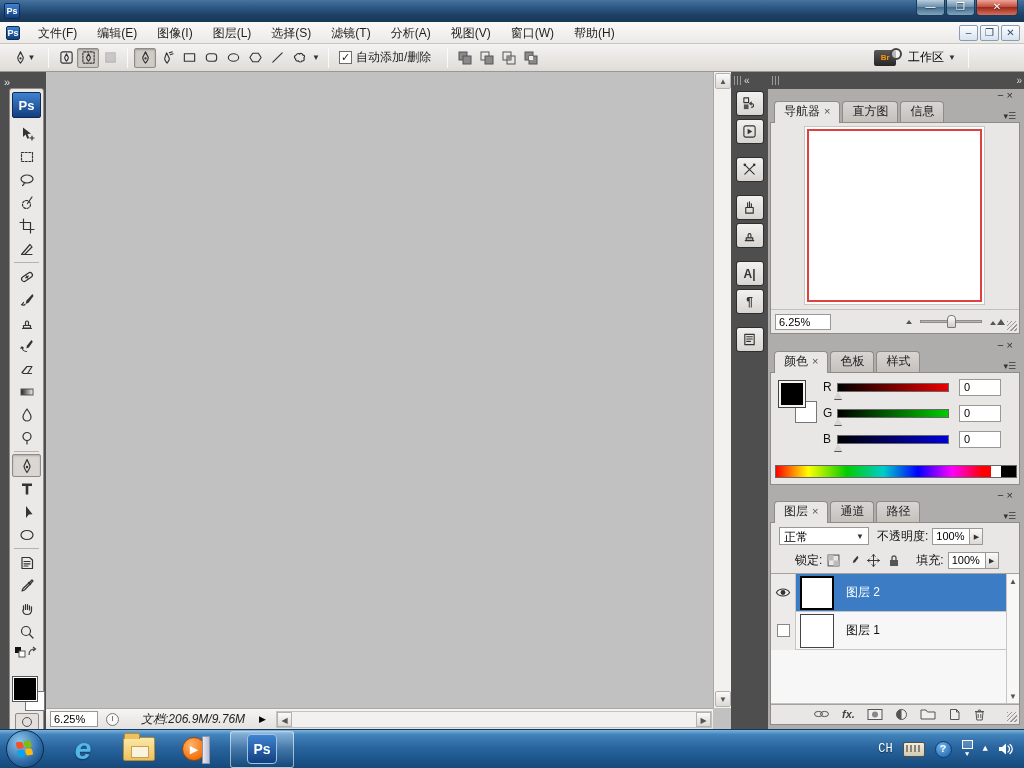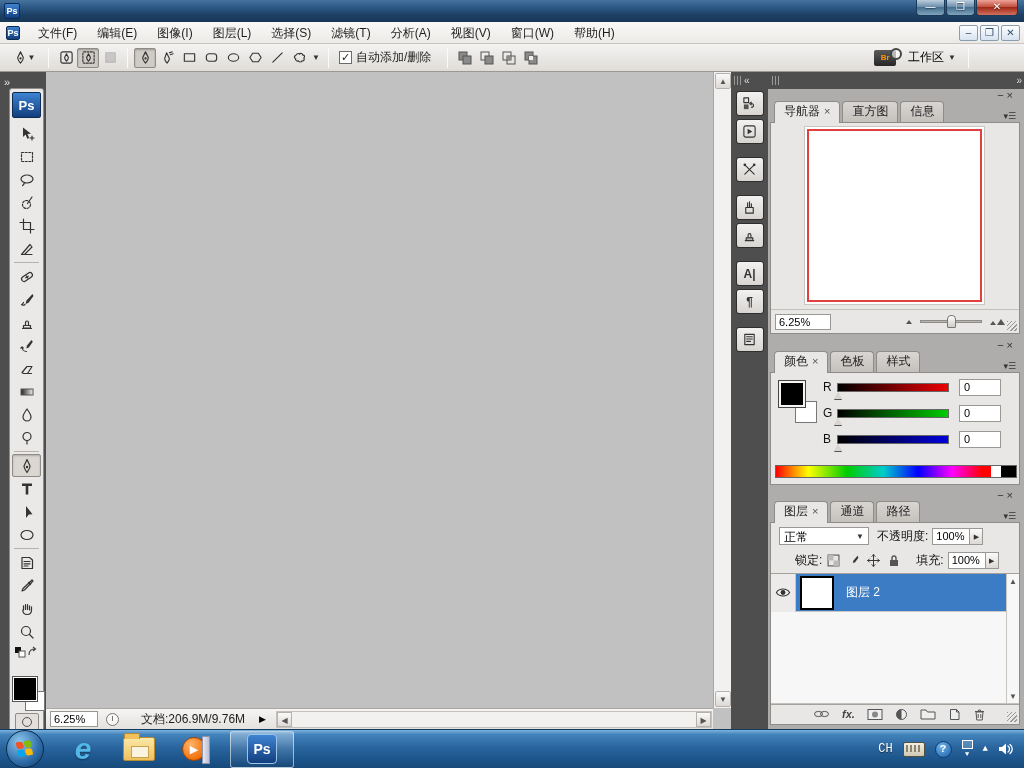--- a/index.html
+++ b/index.html
@@ -93,21 +93,21 @@
 
   
   .vscroll { position:absolute; left:667px; top:0; width:18px; height:636px; background:#F2F1F0; border-left:1px solid #AAA8A5; }
   .vscroll .sb-btn { position:absolute; left:1px; width:16px; height:16px; color:#555; font-size:8px; text-align:center; line-height:16px;
     background:linear-gradient(180deg,#FBFAF9,#DCD9D5); border:1px solid #B5B2AE; border-radius:2px; }
   .statusrow { position:absolute; left:46px; top:636px; width:667px; height:21px;
     background:linear-gradient(180deg,#F6F5F4,#E4E1DE); border-top:1px solid #AAA8A5; display:flex; align-items:center; }
   .zoom-field { width:48px; height:16px; background:#fff; border:1px solid #9A9894; margin-left:4px; padding:1px 3px; font-size:11px; }
   .clock-ic { width:13px; height:13px; border:1px solid #777; border-radius:50%; margin-left:8px; position:relative; background:#F7F7F7; }
   .clock-ic::after { content:""; position:absolute; left:5px; top:2px; width:1px; height:5px; background:#777; }
-  .doc-info { margin-left:22px; color:#1E1E1E; font-size:12px; }
+  .doc-info { margin-left:22px; color:#1E1E1E; font-size:12px;font-style:italic; }
   .status-pop { margin-left:14px; font-size:9px; color:#000; }
   .hscroll { flex:1; height:17px; margin:0 1px 0 10px; background:#F2F1F0; border:1px solid #C5C2BE; position:relative; }
   .hscroll .sb-btn { position:absolute; top:0; width:15px; height:15px; color:#555; font-size:8px; text-align:center; line-height:15px;
     background:linear-gradient(180deg,#FBFAF9,#DCD9D5); border:1px solid #B5B2AE; }
 
   
   .icondock { position:absolute; left:713px; top:0; width:55px; height:657px; background:#4E4E4E; }
   .icondock-inner { position:absolute; left:18px; top:0; width:37px; height:657px; background:#4E4E4E; }
   .dock-top { height:16px; display:flex; align-items:center; color:#DDD; font-size:10px; padding-left:3px; gap:3px; }
   .grip { width:7px; height:9px; background:repeating-linear-gradient(90deg,#9A9A9A 0 1px,transparent 1px 3px); }
@@ -751,20 +751,27 @@
           <div class="lay selected" style="top:0">
             <div class="eyecol">
                 <svg width="16" height="11" viewBox="0 0 14 10">
                   <path d="M1 5c2.6-4.2 9.4-4.2 12 0-2.6 4.2-9.4 4.2-12 0z" fill="#EEE" stroke="#333"></path>
                   <circle cx="7" cy="5" r="2.2" fill="#333"></circle>
                 </svg>
               </div>
             <div class="thumb checker"></div>
             <span class="lname">图层 2</span>
           </div>
+          <div class="lay" style="top:38px">
+            <div class="eyecol">
+                <span class="vis-empty"></span>
+              </div>
+            <div class="thumb checker"></div>
+            <span class="lname">图层 1</span>
+          </div>
           <div class="lscroll">
             <div class="a" style="top:3px">▲</div>
             <div class="a" style="bottom:3px">▼</div>
           </div>
         </div>
         <div class="lbottom">
           <div class="lb-ic" style="margin-left:42px">
               <svg width="17" height="12" viewBox="0 0 17 12">
                 <ellipse cx="5.5" cy="6" rx="4" ry="2.6" fill="none" stroke="#555"></ellipse>
                 <ellipse cx="11.5" cy="6" rx="4" ry="2.6" fill="none" stroke="#555"></ellipse>

